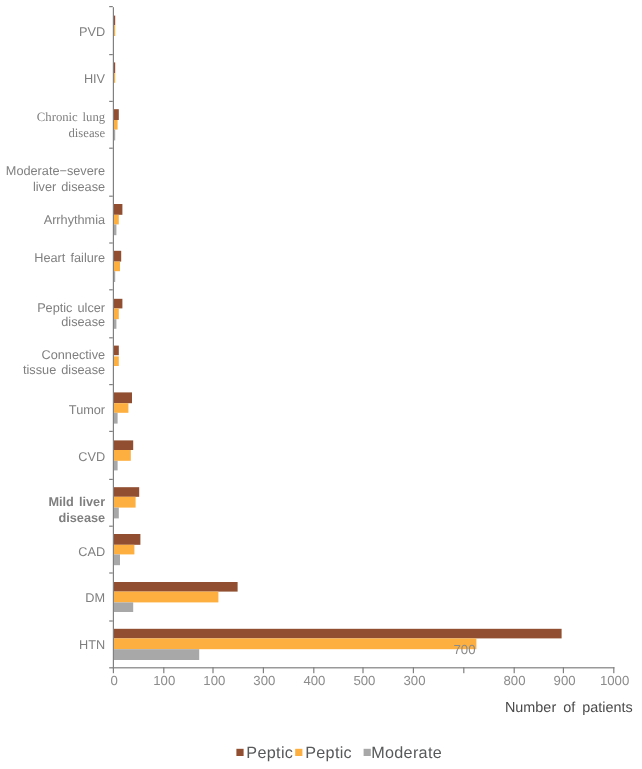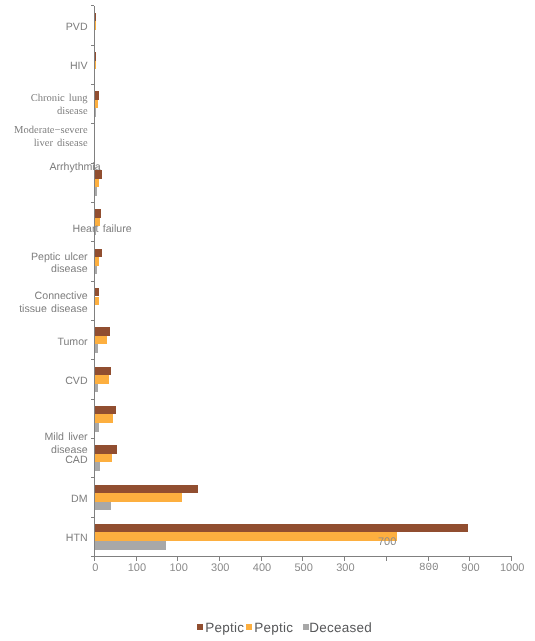--- a/index.html
+++ b/index.html
@@ -98,54 +98,55 @@
       <div class="bar" style="left: 0.35px; top: 495.818px; width: 15.913px; height: 8.6px; background: rgb(168, 168, 168);"></div>
       <div class="bar" style="left: 0.35px; top: 517.939px; width: 373.282px; height: 8.6px; background: rgb(145, 78, 48);"></div>
       <div class="bar" style="left: 0.35px; top: 526.539px; width: 302.392px; height: 8.6px; background: rgb(253, 175, 63);"></div>
       <div class="bar" style="left: 0.35px; top: 535.139px; width: 70.957px; height: 8.6px; background: rgb(168, 168, 168);"></div>
     </div>
   <div id="catlab-host">
       <div class="cat-label" style="top: 21.0107px;">PVD</div>
       <div class="cat-label" style="top: 60.3321px;">HIV</div>
       <div class="cat-label" style="top: 93.3036px; font-family: Liberation Serif, serif;">Chronic lung
 disease</div>
-      <div class="cat-label" style="top: 125px; font-family: Liberation Serif, serif;">Moderate−severe
+      <div class="cat-label" style="top: 137px;">Moderate−severe
 liver disease</div>
-      <div class="cat-label" style="top: 161px; margin-left: 13px;">Arrhythmia</div>
-      <div class="cat-label" style="top: 223px; margin-left: 44px;">Heart failure</div>
+      <div class="cat-label" style="top: 178px;">Arrhythmia</div>
+      <div class="cat-label" style="top: 209px;">Heart failure</div>
       <div class="cat-label" style="top: 250.589px;">Peptic ulcer
 disease</div>
       <div class="cat-label" style="top: 289.911px;">Connective
 tissue disease</div>
       <div class="cat-label" style="top: 335.582px;">Tumor</div>
       <div class="cat-label" style="top: 374.904px;">CVD</div>
-      <div class="cat-label" style="top: 431px;">Mild liver
+      <div class="cat-label" style="top: 413px; font-weight: bold;">Mild liver
 disease</div>
       <div class="cat-label" style="top: 453.546px;">CAD</div>
       <div class="cat-label" style="top: 492.868px;">DM</div>
       <div class="cat-label" style="top: 532.189px;">HTN</div>
     </div>
   <div id="ticklab-host">
       <div class="tick-label" style="left: 65.2px; top: 561.5px;">0</div>
       <div class="tick-label" style="left: 106.9px; top: 561.5px;">100</div>
       <div class="tick-label" style="left: 148.6px; top: 561.5px;">100</div>
       <div class="tick-label" style="left: 190.3px; top: 561.5px;">300</div>
       <div class="tick-label" style="left: 232px; top: 561.5px;">400</div>
       <div class="tick-label" style="left: 273.7px; top: 561.5px;">500</div>
       <div class="tick-label" style="left: 315.4px; top: 561.5px;">300</div>
       <div class="tick-label" style="left: 357.1px; top: 536px;">700</div>
-      <div class="tick-label" style="left: 398.8px; top: 561.5px; font-family: Liberation Mono, monospace;">800</div>
+      <div class="tick-label" style="left: 398.8px; top: 561.5px;">800</div>
       <div class="tick-label" style="left: 440.5px; top: 561.5px;">900</div>
       <div class="tick-label" style="left: 482.2px; top: 561.5px;">1000</div>
     </div>
 
+  <div class="axis-title" style="left:420.8px;top:581.5px">Number of patients</div>
 
   <div id="legend">
     <div class="legend-sq" style="left: 197px; top: 624.2px; width: 6.1px; height: 5.7px; background: rgb(145, 78, 48);"></div>
     <div class="legend-text" style="left:205.3px;top:620.3px">Peptic</div>
 
     <div class="legend-sq" style="left: 246.2px; top: 624.2px; width: 6.1px; height: 5.7px; background: rgb(253, 175, 63);"></div>
     <div class="legend-text" style="left:254.3px;top:620.3px">Peptic</div>
 
     <div class="legend-sq" style="left: 302.9px; top: 624.2px; width: 6.1px; height: 5.7px; background: rgb(168, 168, 168);"></div>
-    <div class="legend-text" style="left:309.3px;top:620.3px">Deceased</div>
+    <div class="legend-text" style="left:309.3px;top:620.3px">Moderate</div>
   </div>
 </div>
 
 </body></html>

